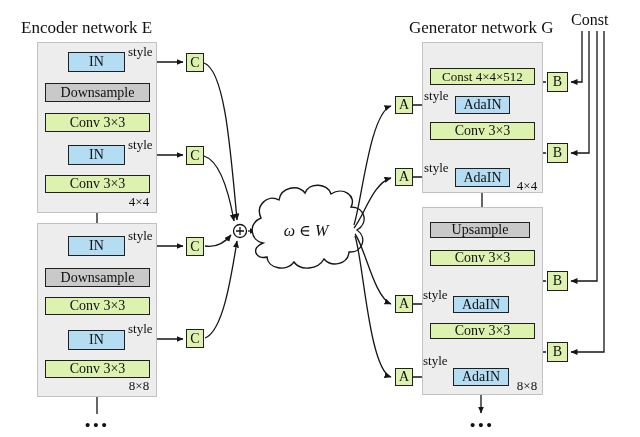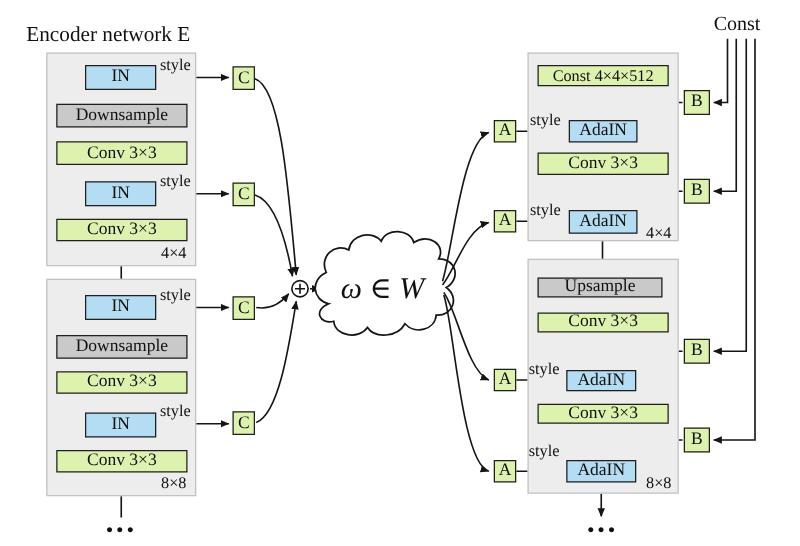--- a/index.html
+++ b/index.html
@@ -21,21 +21,21 @@
   .grayblk{background:var(--gray,#c9c9c9);}
   .lbl{
     position:absolute;font-size:13px;line-height:1;white-space:nowrap;
   }
   .size-lbl{position:absolute;font-size:13px;line-height:1;width:26px;text-align:center;}
   .title{position:absolute;font-size:17px;line-height:1;white-space:nowrap;}
   .dots{position:absolute;font-size:15px;font-weight:bold;letter-spacing:3px;line-height:1;}
   .formula{
     position:absolute;left:262px;top:218px;width:88px;height:26px;
     display:flex;align-items:center;justify-content:center;
-    font-size:24px;font-style:italic;line-height:1;
+    font-size:16px;font-style:italic;line-height:1;
   }
   svg{position:absolute;left:0;top:0;}
 </style>
 </head>
 <body>
 
 <div id="canvas">
 
   <svg width="640" height="437" viewBox="0 0 640 437">
     <defs>
@@ -157,20 +157,21 @@
         <path d="M481,277 V285 M477,281 H485"></path>
       </g>
       <g>
         <circle cx="481" cy="352" r="6.5" fill="#ffffff"></circle>
         <path d="M481,348 V356 M477,352 H485"></path>
       </g>
     </g>
   </svg>
 
   <div class="title" style="left:21px;top:19px">Encoder network E</div>
+  <div class="title" style="left:409px;top:19px">Generator network G</div>
   <div class="title" style="left:571px;top:12px;font-size:16px">Const</div>
 
   <div class="panel" style="left:37px;top:42px;width:120px;height:171px"></div>
 
   <div class="panel" style="left:37px;top:223px;width:120px;height:174px"></div>
 
   <div class="panel" style="left:422px;top:42px;width:121px;height:151px"></div>
 
   <div class="panel" style="left:422px;top:207px;width:121px;height:188px"></div>
 
@@ -203,21 +204,21 @@
   <div class="blk green" style="left:395px;top:96px;width:18px;height:18px">A</div>
   <div class="blk green" style="left:395px;top:168px;width:18px;height:18px">A</div>
   <div class="blk green" style="left:395px;top:295px;width:18px;height:18px">A</div>
   <div class="blk green" style="left:395px;top:368px;width:18px;height:18px">A</div>
 
   <div class="blk green" style="left:547px;top:72px;width:21px;height:20px">B</div>
   <div class="blk green" style="left:547px;top:143px;width:21px;height:20px">B</div>
   <div class="blk green" style="left:547px;top:271px;width:21px;height:20px">B</div>
   <div class="blk green" style="left:547px;top:342px;width:21px;height:20px">B</div>
 
-  <div class="blk green" style="left:430px;top:52px;width:105px;height:17px;font-size:13px">Const 4×4×512</div>
+  <div class="blk green" style="left:430px;top:68px;width:105px;height:17px;font-size:13px">Const 4×4×512</div>
   <div class="blk blue" style="left:455px;top:96px;width:55px;height:18px">AdaIN</div>
   <div class="blk green" style="left:430px;top:122px;width:105px;height:18px">Conv 3×3</div>
   <div class="blk blue" style="left:455px;top:168px;width:55px;height:19px">AdaIN</div>
   <div class="size-lbl" style="left:514px;top:179px">4×4</div>
 
   <div class="blk grayblk" style="left:430px;top:222px;width:100px;height:16px">Upsample</div>
   <div class="blk green" style="left:430px;top:250px;width:105px;height:16px">Conv 3×3</div>
   <div class="blk blue" style="left:453px;top:296px;width:56px;height:17px">AdaIN</div>
   <div class="blk green" style="left:430px;top:323px;width:105px;height:16px">Conv 3×3</div>
   <div class="blk blue" style="left:453px;top:368px;width:56px;height:18px">AdaIN</div>

